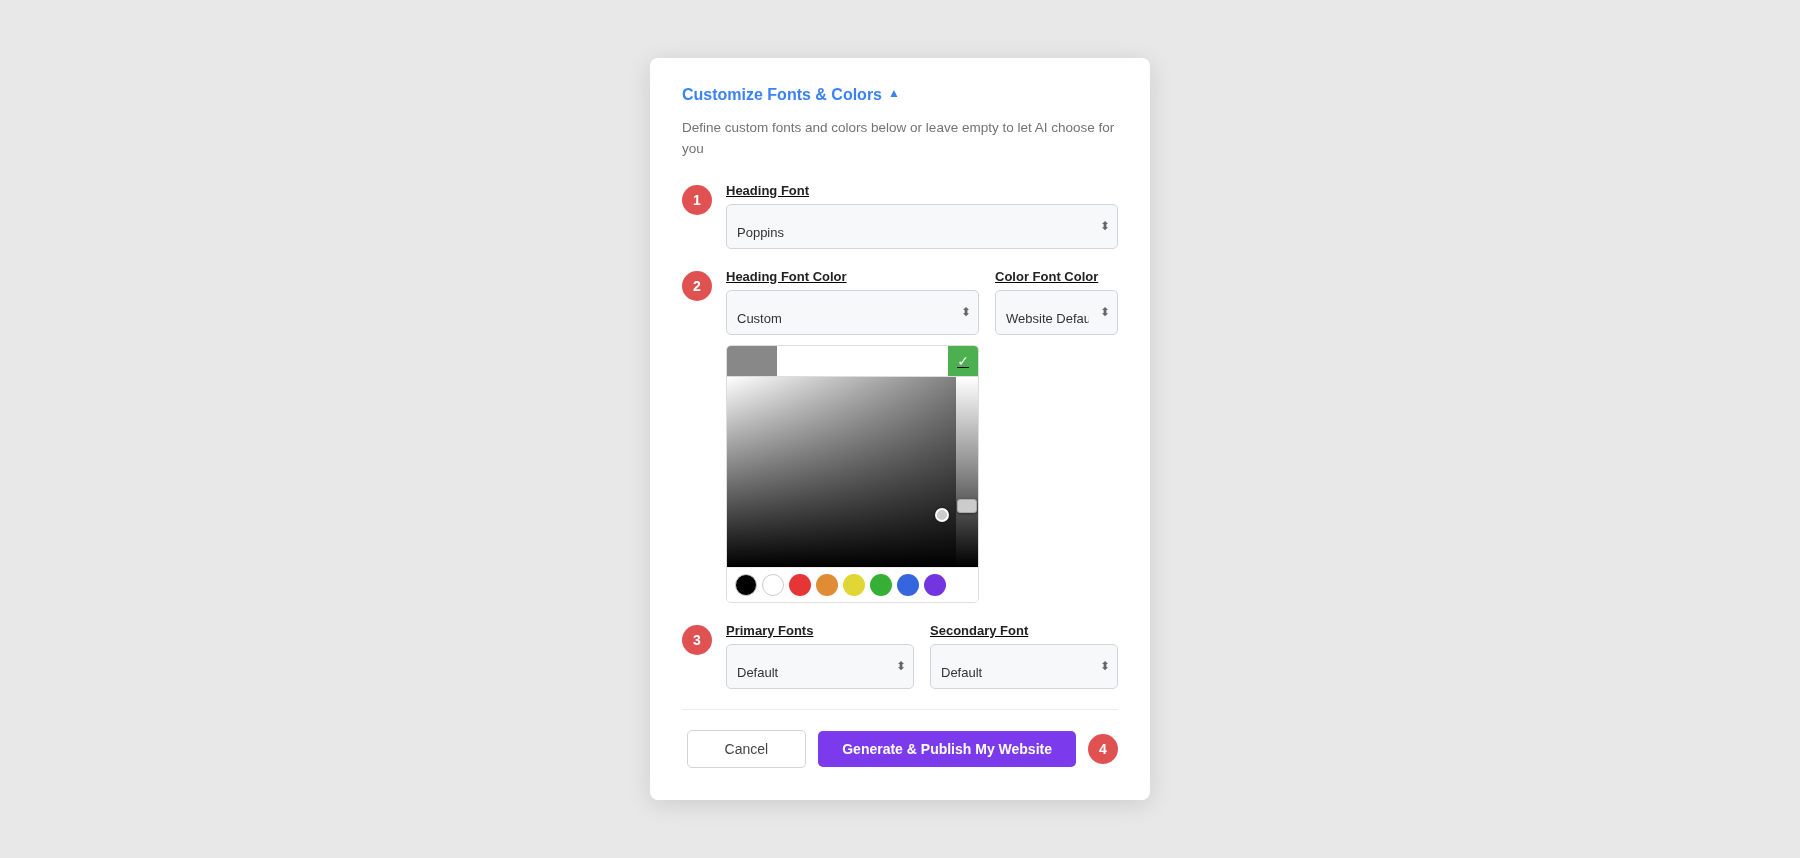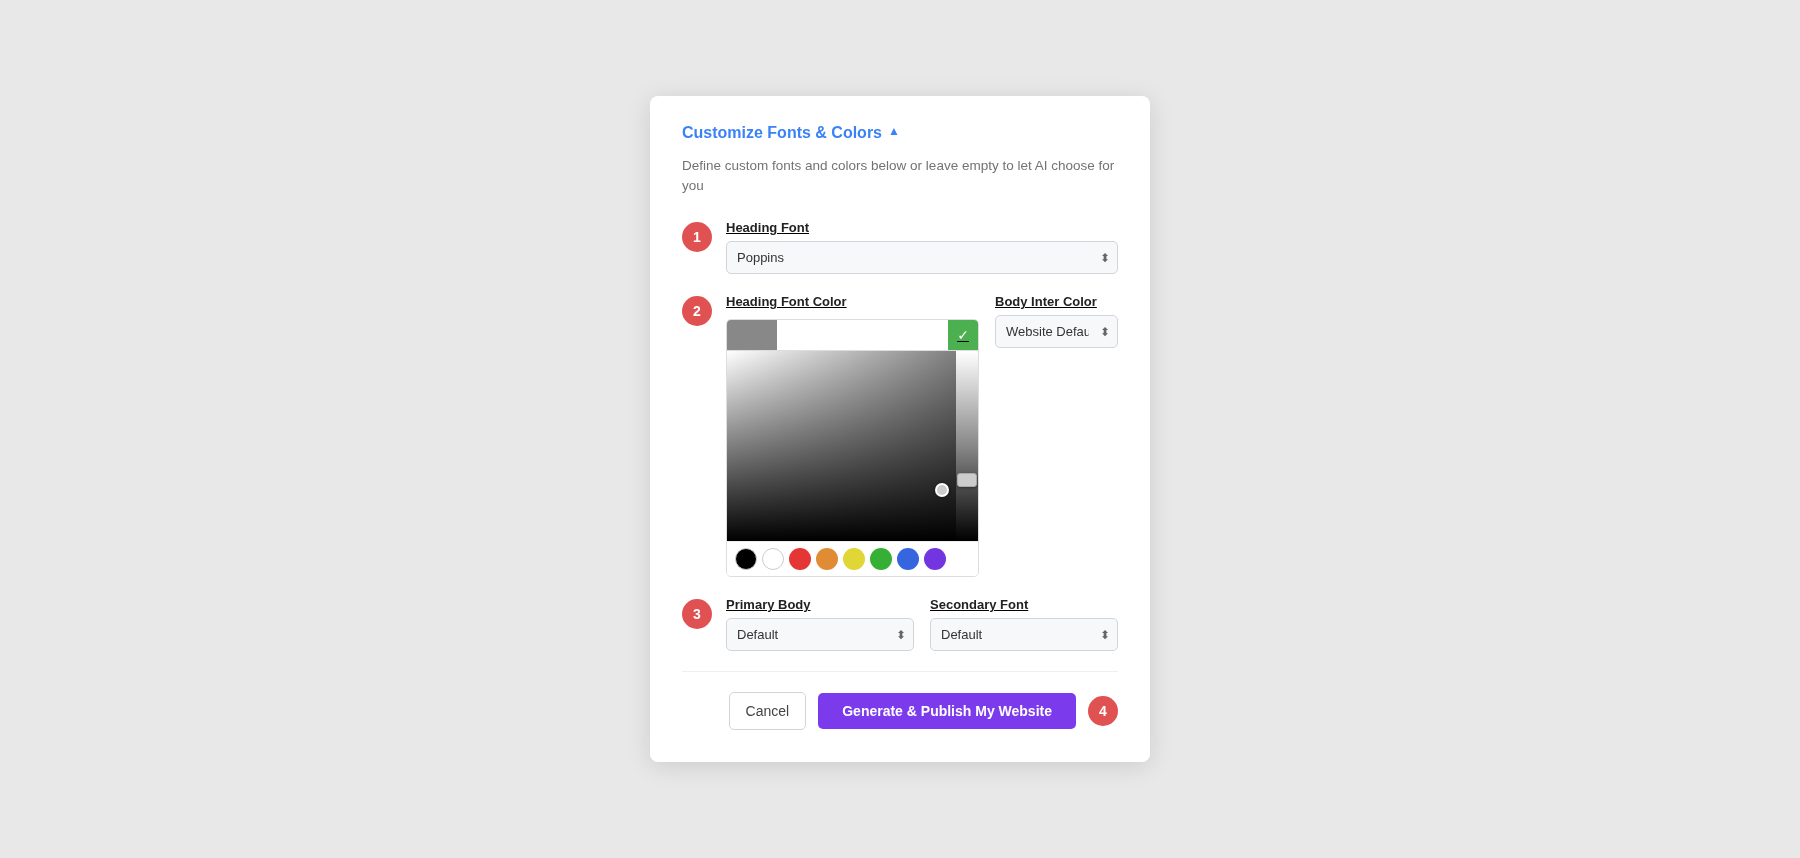--- a/index.html
+++ b/index.html
@@ -87,21 +87,21 @@
       color: #222;
       margin-bottom: 6px;
     }
 
     .select-wrapper {
       position: relative;
     }
 
     .select-wrapper select {
       width: 100%;
-      padding: 8px 28px 8px 10px;
+      padding: 20px 28px 8px 10px;
       border: 1px solid #d1d5db;
       border-radius: 5px;
       background: #f7f8fa;
       font-size: 13px;
       color: #333;
       appearance: none;
       cursor: pointer;
       outline: none;
     }
 
@@ -242,21 +242,21 @@
 
     .button-row {
       display: flex;
       justify-content: flex-end;
       align-items: center;
       gap: 12px;
       margin-top: 8px;
     }
 
     .cancel-btn {
-      padding: 10px 16px;
+      padding: 10px 37px;
       border: 1px solid #d1d5db;
       border-radius: 5px;
       background: #fff;
       font-size: 14px;
       color: #444;
       cursor: pointer;
       font-weight: 500;
     }
 
     .generate-btn {
@@ -316,20 +316,28 @@
       </div>
     </div>
   </div>
 
   <div class="step-row">
     <div class="step-badge">2</div>
     <div class="step-content">
       <div class="fields-row">
         <div class="field-group">
           <div class="field-label">Heading Font Color</div>
+          <div class="select-wrapper">
+            <select>
+              <option selected="">Custom</option>
+              <option>Website Default</option>
+              <option>Black</option>
+              <option>White</option>
+            </select>
+          </div>
 
           <div class="color-picker-area">
 
             <div class="color-preview-row">
               <div class="color-swatch-preview" style="background:#888;"></div>
               <input class="color-hex-input" type="text" value="" placeholder="" style="">
               <button class="color-check-btn">✓</button>
             </div>
 
             <div class="picker-inner">
@@ -349,40 +357,40 @@
               <div class="swatch" style="background:#e08c35;"></div>
               <div class="swatch" style="background:#e0d635;"></div>
               <div class="swatch" style="background:#35b035;"></div>
               <div class="swatch" style="background:#3566e0;"></div>
               <div class="swatch" style="background:#7335e0;"></div>
             </div>
           </div>
         </div>
 
         <div class="field-group">
-          <div class="field-label">Body Inter Color</div>
+          <div class="field-label">Color Font Color</div>
           <div class="select-wrapper">
             <select>
               <option selected="">Website Default</option>
               <option>Custom</option>
               <option>Black</option>
               <option>White</option>
             </select>
           </div>
         </div>
       </div>
     </div>
   </div>
 
   <div class="step-row">
     <div class="step-badge">3</div>
     <div class="step-content">
       <div class="fields-row">
         <div class="field-group">
-          <div class="field-label">Primary Body</div>
+          <div class="field-label">Primary Fonts</div>
           <div class="select-wrapper">
             <select>
               <option selected="">Default</option>
               <option>Custom</option>
               <option>Blue</option>
               <option>Green</option>
               <option>Red</option>
             </select>
           </div>
         </div>

